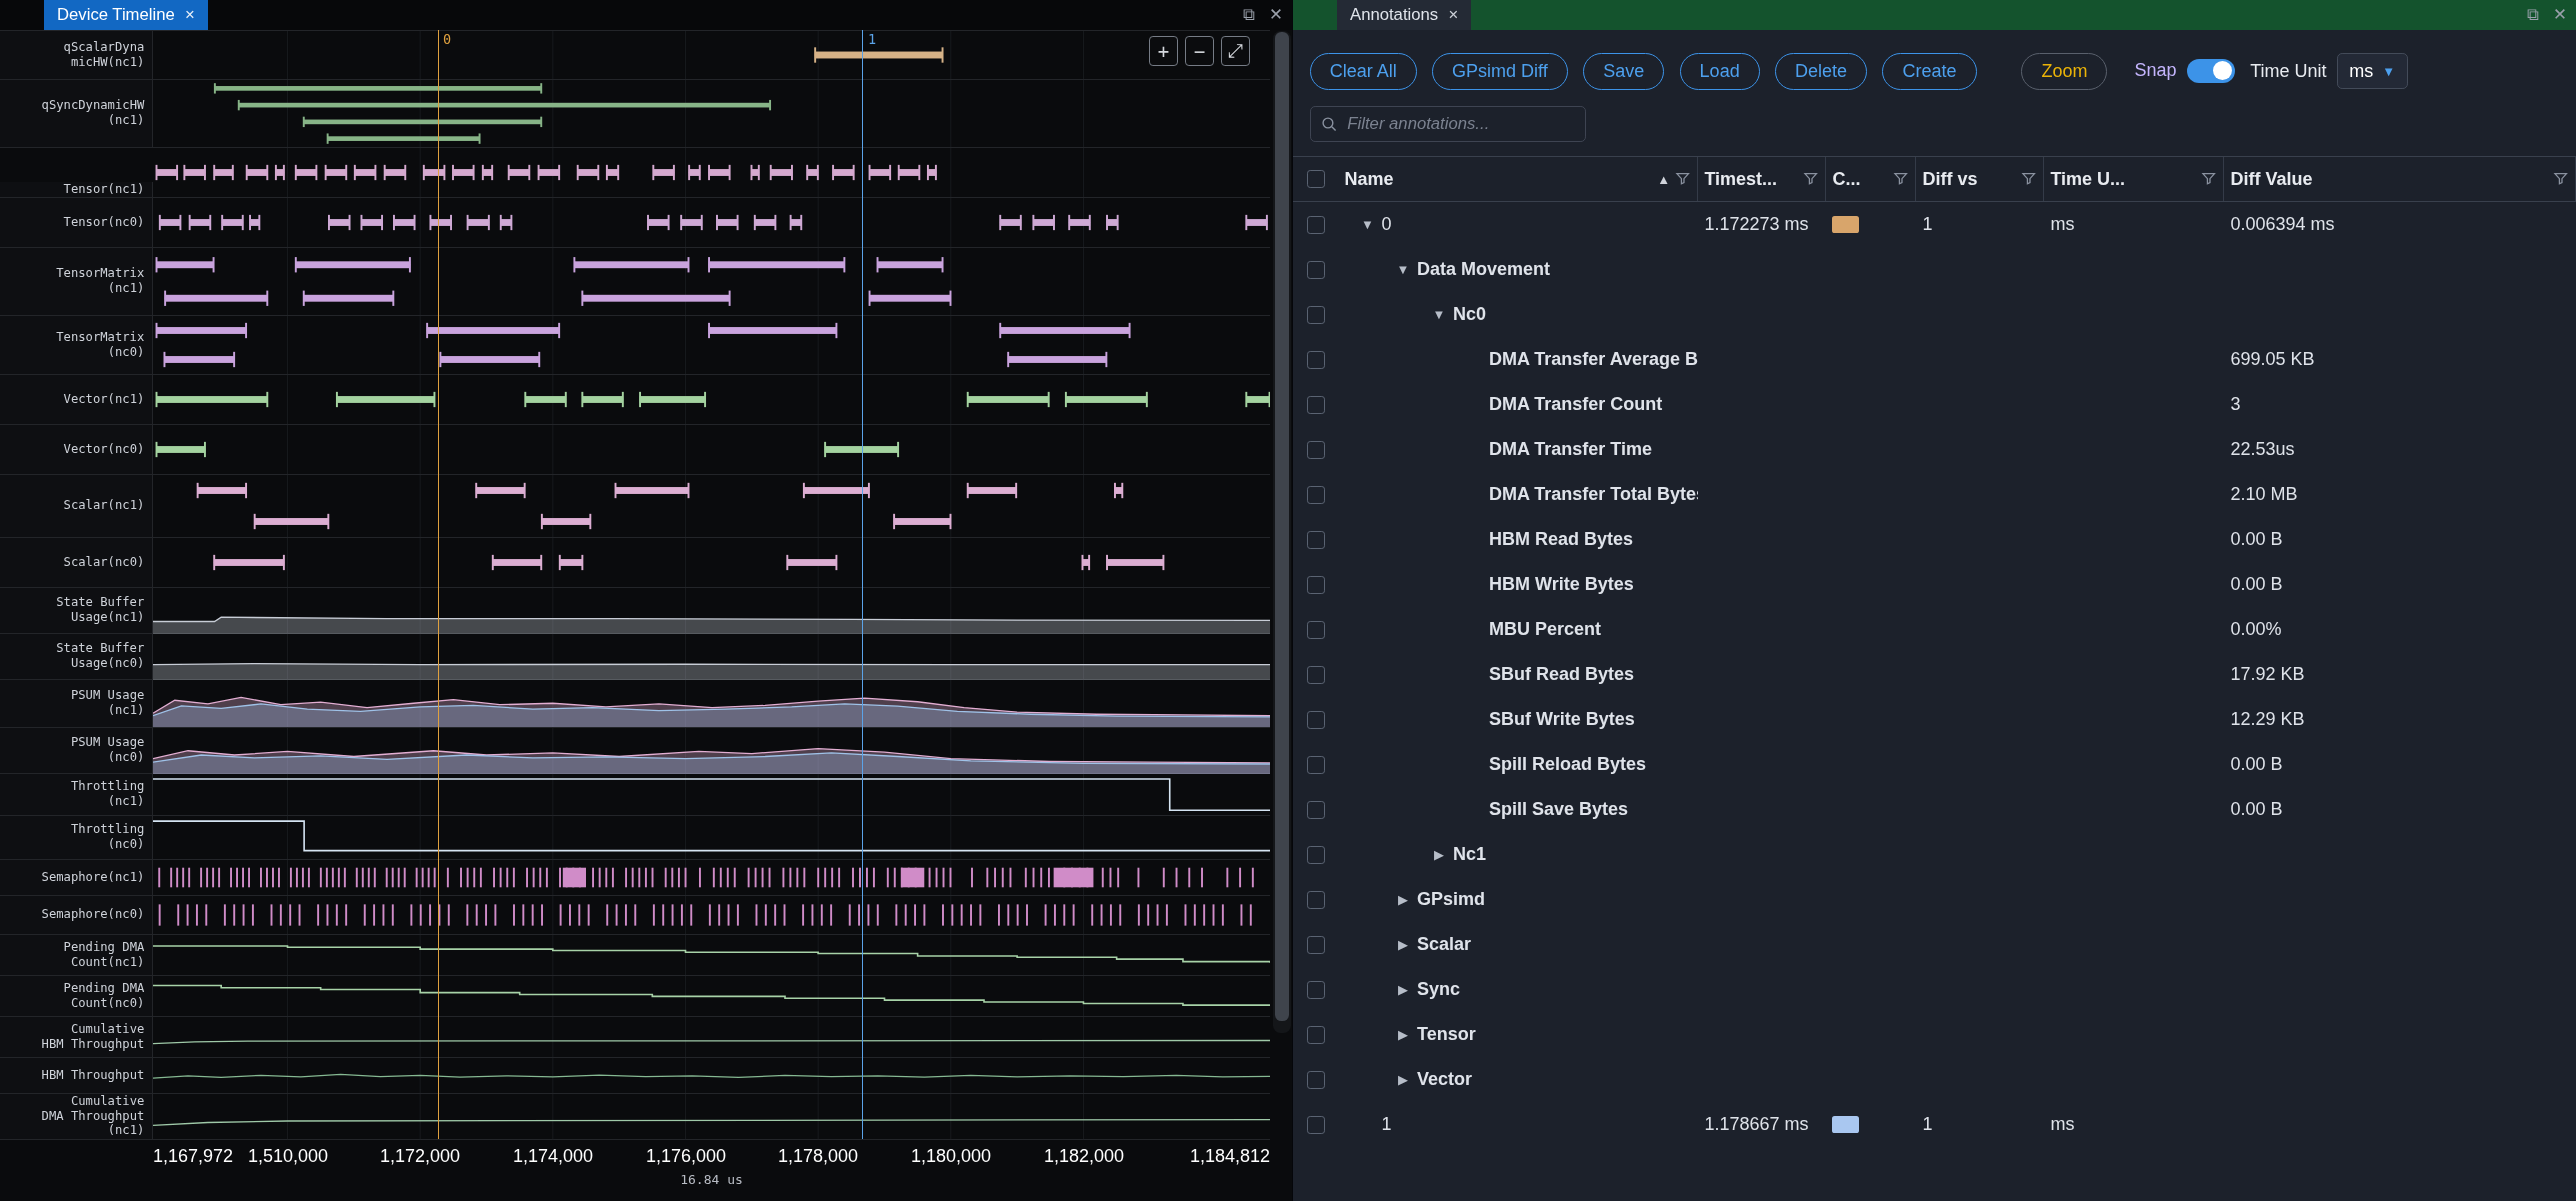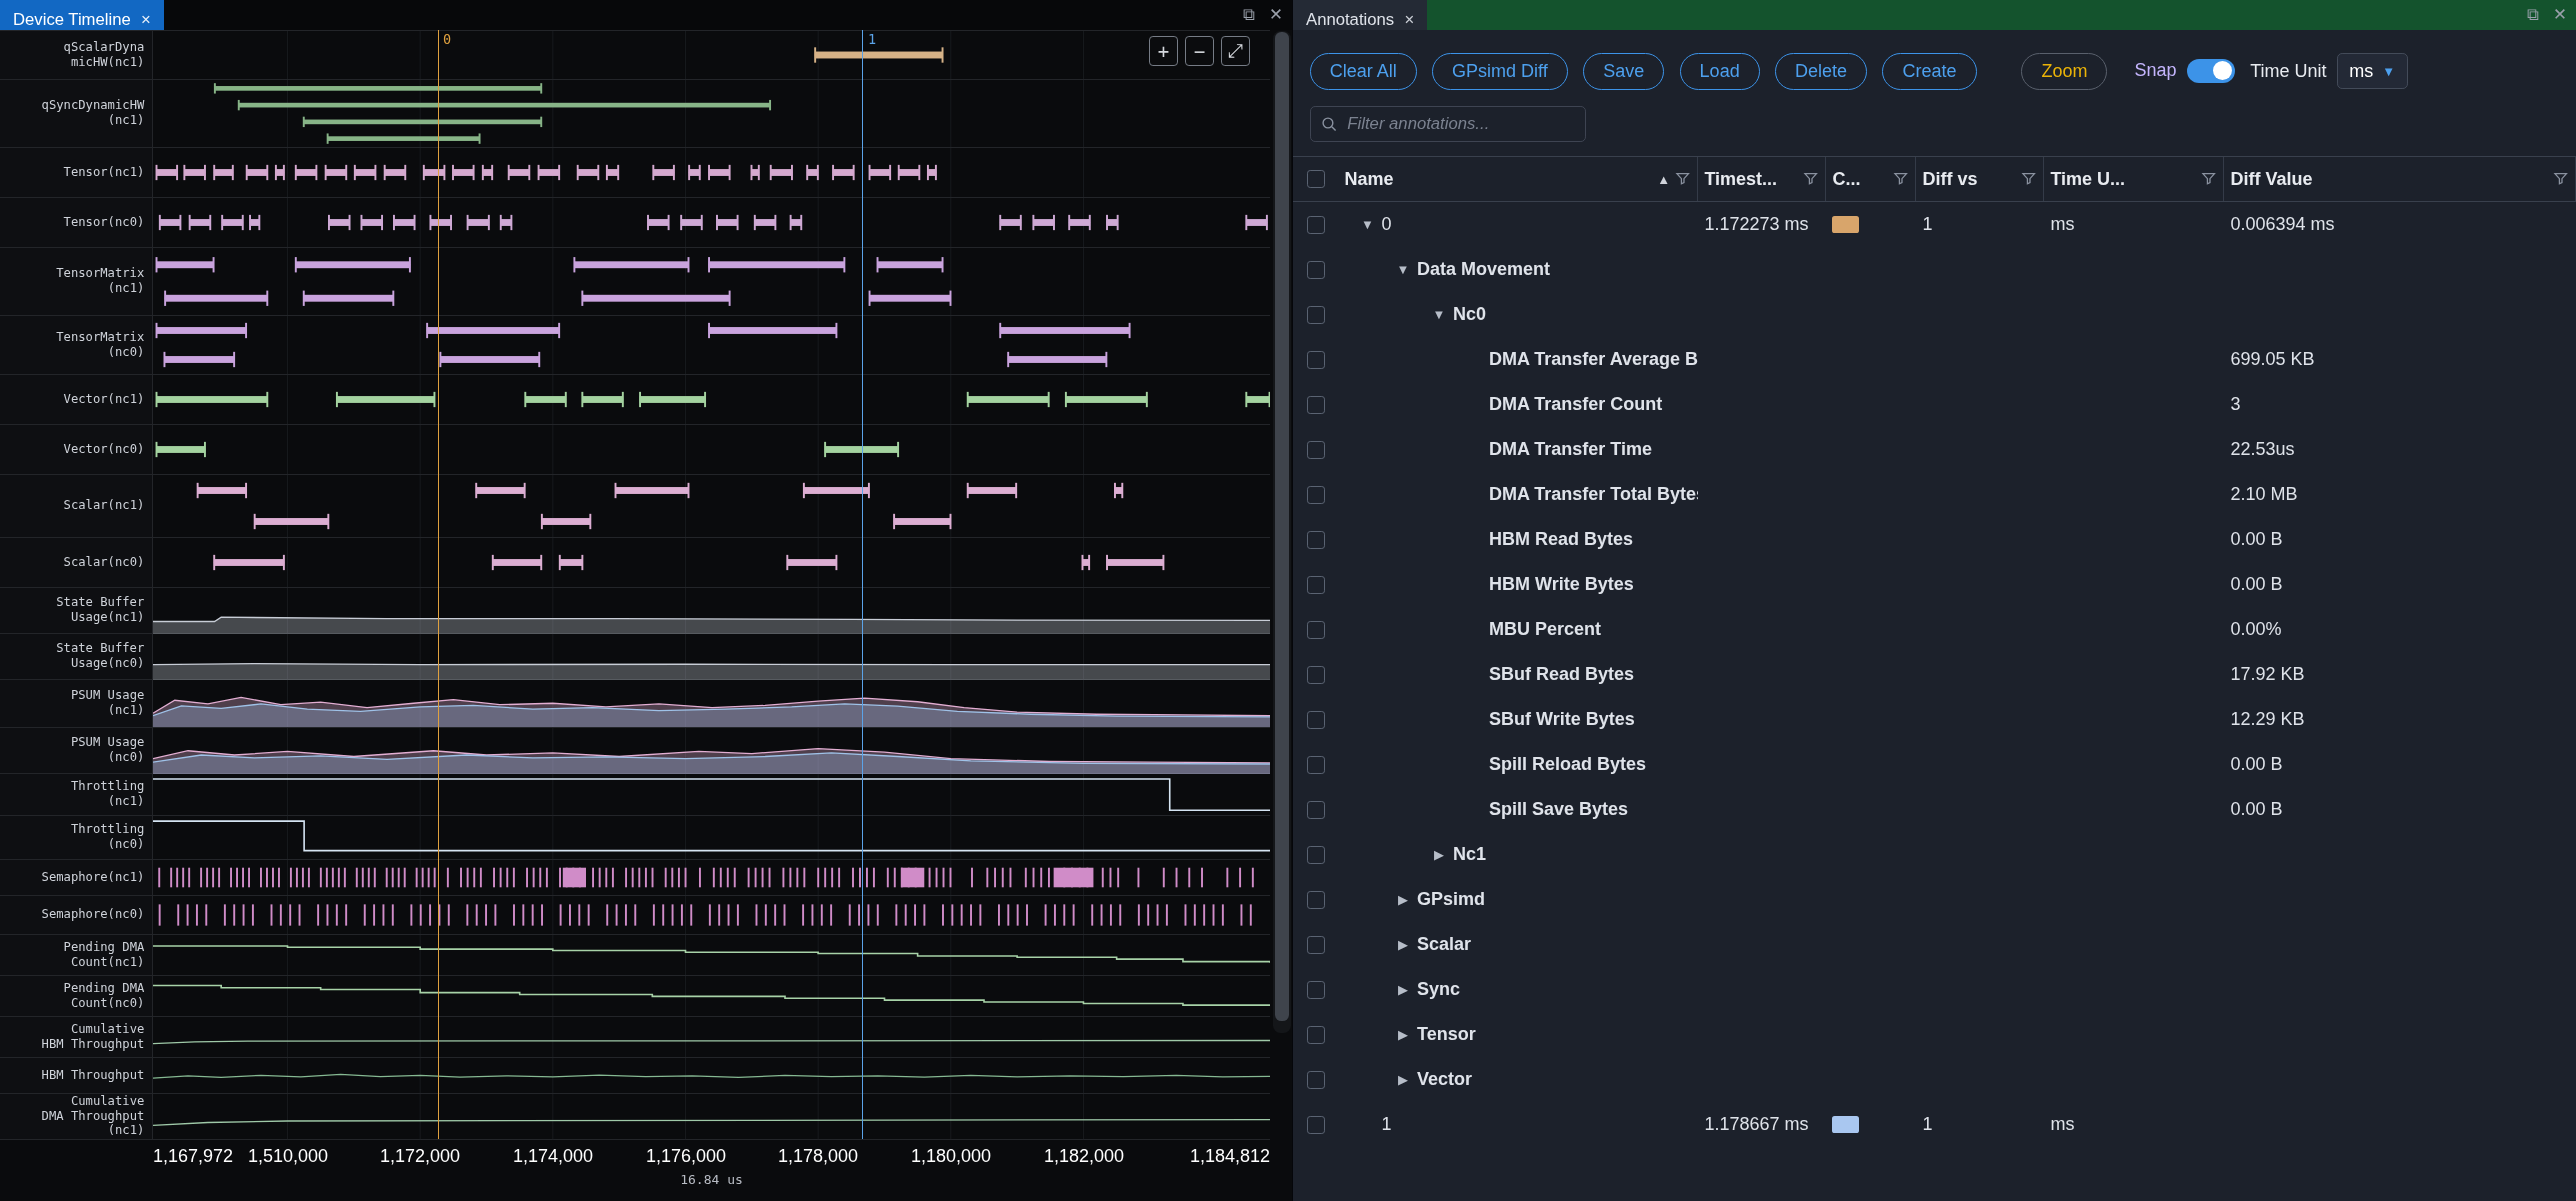--- a/index.html
+++ b/index.html
@@ -1,21 +1,21 @@
 <!DOCTYPE html>
 <html style="font-size:10.3px"><head>
 <meta charset="utf-8">
 <style>
   html,body{margin:0;padding:0;background:#0d0f13;}
   body{width:2576px;height:1202px;overflow:hidden;font-family:"Liberation Sans",sans-serif;position:relative;}
   .panel{position:absolute;top:0;height:1202px;}
   
   .left-panel{left:0;width:1292px;background:#0a0b0d;}
   .tabbar{height:29.5px;display:flex;align-items:stretch;background:#07080a;position:relative;}
-  .tab{display:flex;align-items:flex-end;gap:10.3px;padding:0 13px;font-size:16.7px;}
+  .tab{display:flex;align-items:center;gap:10.3px;padding:0 13px;font-size:16.7px;margin-left:44px;}
   .tab-blue{background:#1268c3;color:#ffffff;}
   .tab-gray{background:#242a35;color:#dfe3ea;}
   .tab-x{font-size:16.7px;opacity:.9;cursor:pointer;}
   .tab-icons{position:absolute;right:9px;top:0;height:29.5px;display:flex;align-items:center;gap:14px;color:#9aa0ab;font-size:16.7px;}
   .tracks{position:absolute;left:0;top:29.5px;width:1270px;border-top:0.6px solid #232529;}
   .trackrow{display:flex;border-bottom:0.6px solid #232529;box-sizing:border-box;}
   .tlabel{width:153px;box-sizing:border-box;padding-right:7.7px;display:flex;flex-direction:column;justify-content:center;align-items:flex-end;color:#cfd3da;font-family:"DejaVu Sans Mono",monospace;font-size:12.2px;line-height:14.8px;border-right:0.6px solid #232529;background:#0e0f12;}
   .tplot{flex:1;position:relative;background:#0a0b0d;}
   .tplot svg{display:block;}
   .markers{position:absolute;left:153px;top:30px;width:1117px;height:1109px;pointer-events:none;z-index:6;}
@@ -134,21 +134,21 @@
             <rect x="234.3420427553444" y="61.963125" width="370.93824228028507" height="7.3237499999999995" fill="#87b487"></rect>
             <rect x="233.3420427553444" y="57.4875" width="3" height="16.275" fill="#87b487"></rect>
             <rect x="603.2802850356295" y="57.4875" width="3" height="16.275" fill="#87b487"></rect>
             <line x1="271.5391923990499" x2="509.187648456057" y1="91.875" y2="91.875" stroke="#87b487" stroke-width="2"></line>
             <rect x="271.5391923990499" y="88.213125" width="237.64845605700708" height="7.3237499999999995" fill="#87b487"></rect>
             <rect x="270.5391923990499" y="83.7375" width="3" height="16.275" fill="#87b487"></rect>
             <rect x="507.187648456057" y="83.7375" width="3" height="16.275" fill="#87b487"></rect>
           </svg>
         </div>
       </div>
-      <div class="trackrow" style="height: 50px;">
+      <div class="trackrow" style="height: 50px; align-items: flex-end;">
         <div class="tlabel">
           <div>Tensor(nc1)</div>
         </div>
         <div class="tplot">
           <svg width="1117" height="49" viewBox="0 0 1740 77" preserveAspectRatio="none">
             <line x1="209.5439429928741" x2="209.5439429928741" y1="0" y2="77" stroke="#202227" stroke-width="1"></line>
             <line x1="416.19477434679334" x2="416.19477434679334" y1="0" y2="77" stroke="#202227" stroke-width="1"></line>
             <line x1="622.8456057007126" x2="622.8456057007126" y1="0" y2="77" stroke="#202227" stroke-width="1"></line>
             <line x1="829.4964370546318" x2="829.4964370546318" y1="0" y2="77" stroke="#202227" stroke-width="1"></line>
             <line x1="1036.147268408551" x2="1036.147268408551" y1="0" y2="77" stroke="#202227" stroke-width="1"></line>

